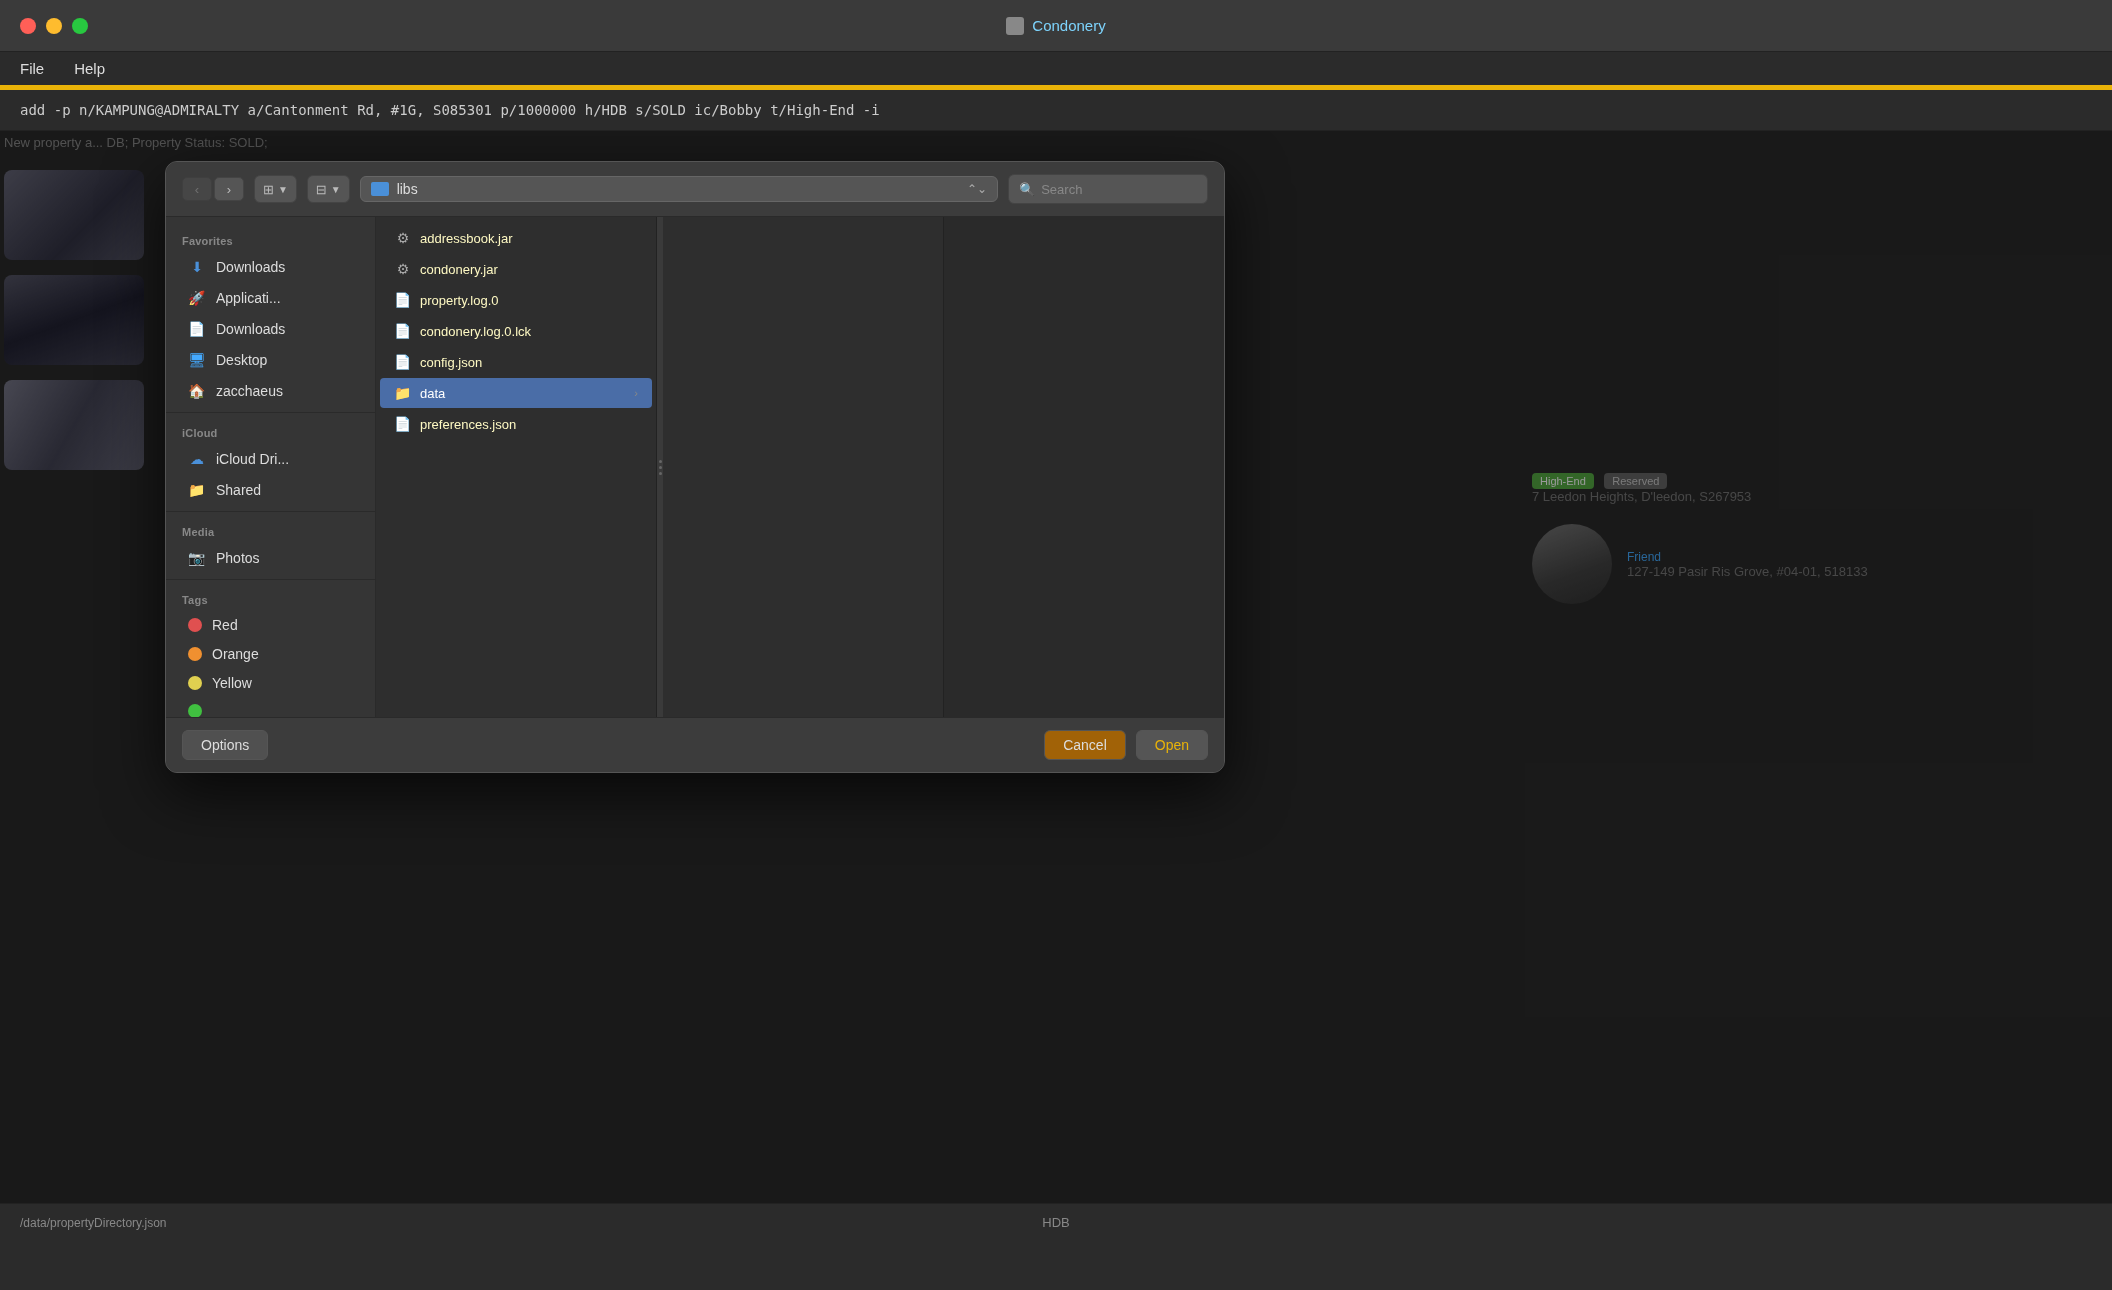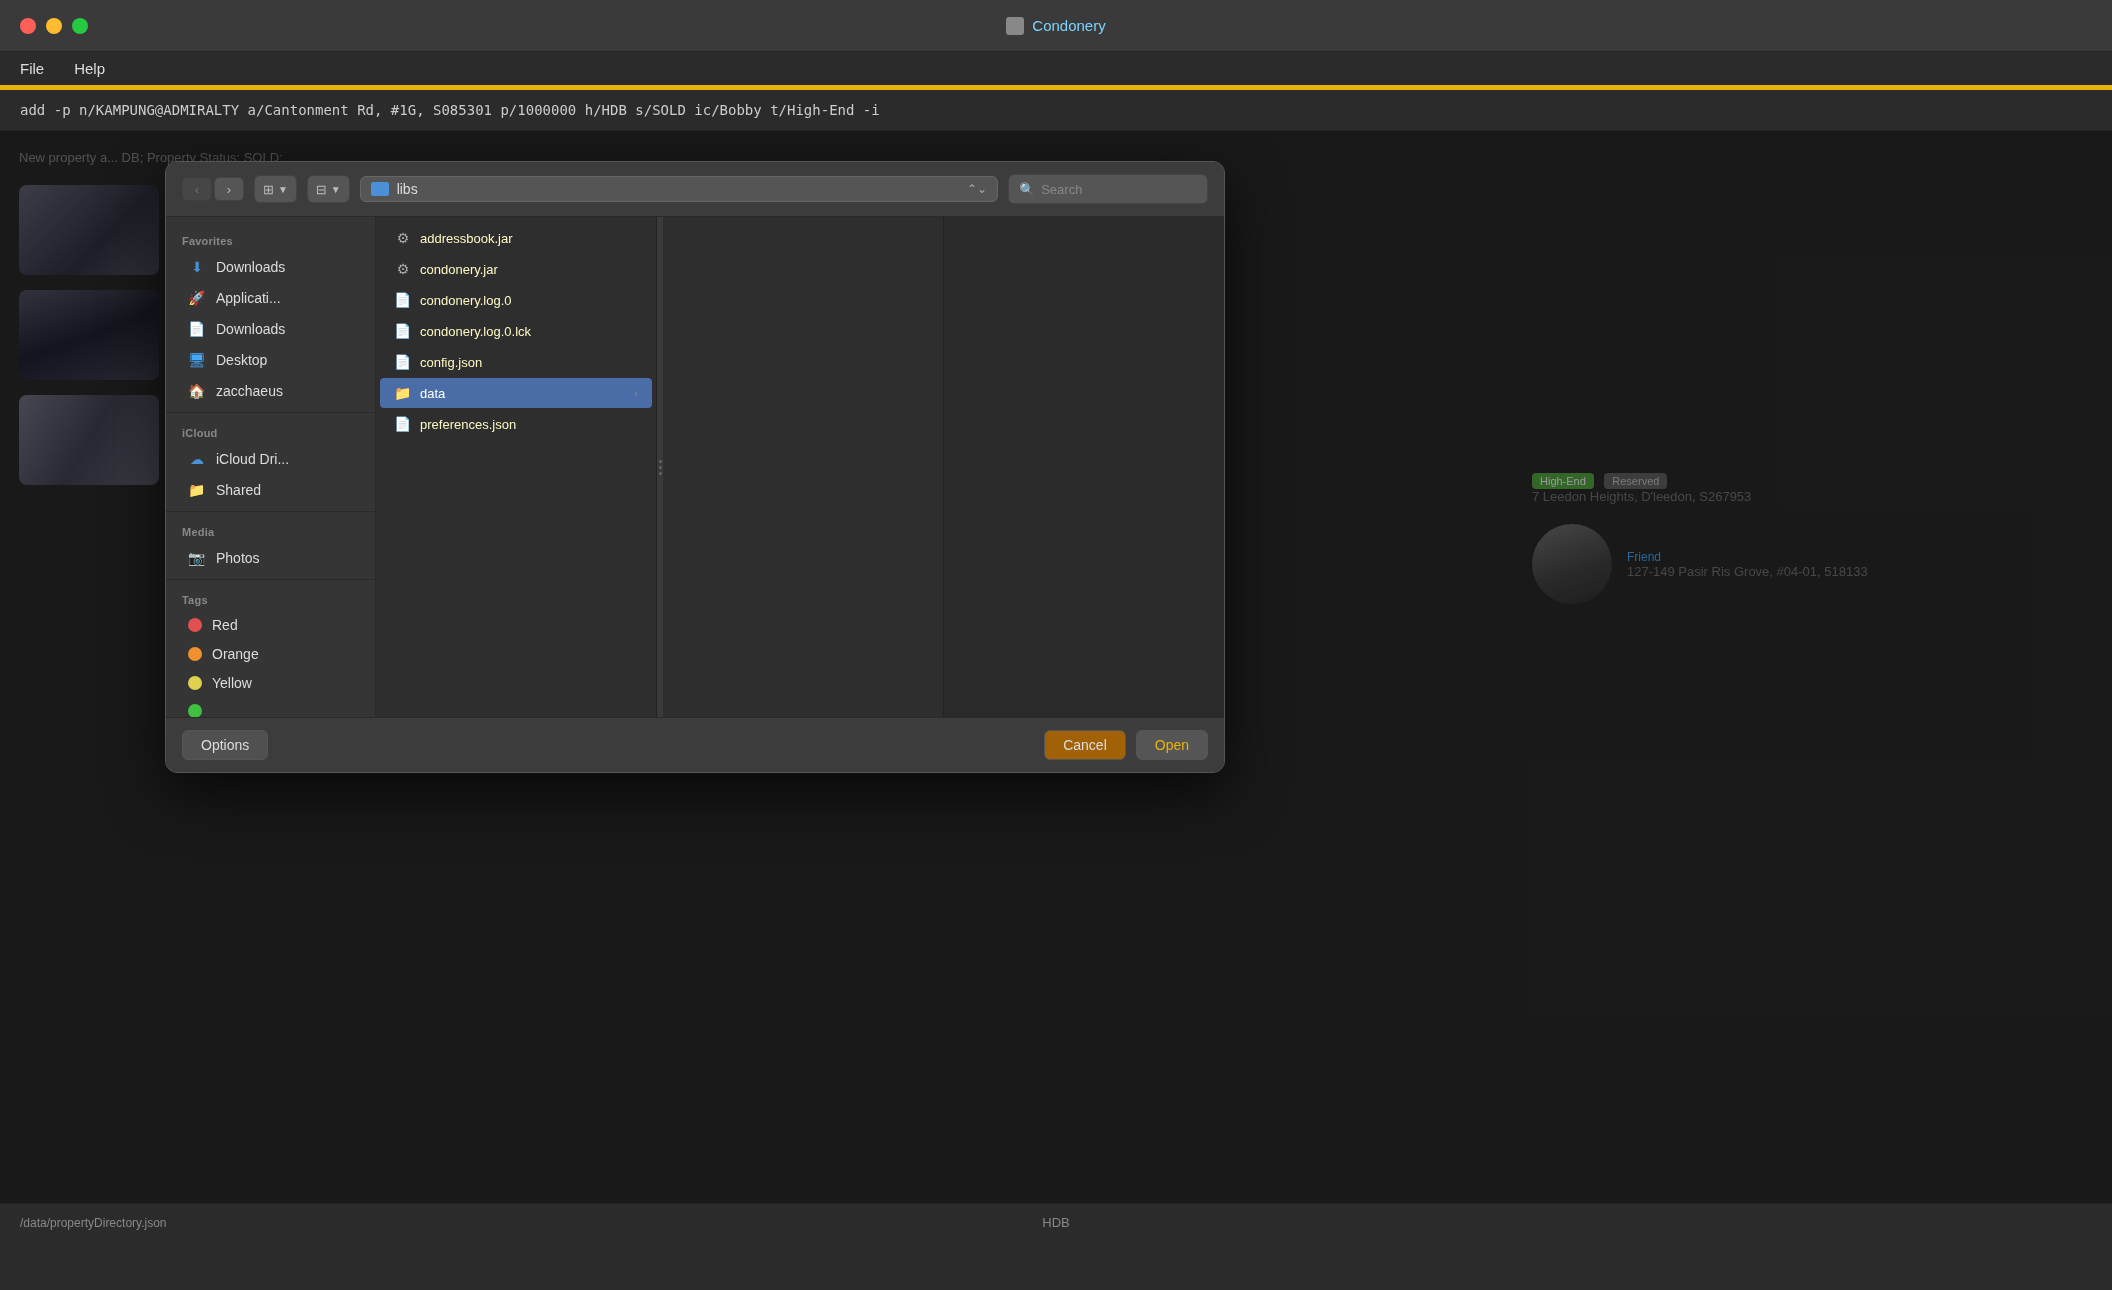--- a/index.html
+++ b/index.html
@@ -84,21 +84,21 @@
       height: calc(1290px - 52px - 38px - 52px - 38px);
       position: relative;
       background: #2b2b2b;
       overflow: hidden;
     }
 
     
     .bg-content {
       position: absolute;
       top: 0; left: 0; right: 0; bottom: 0;
-      padding: 19px;
+      padding: 4px;
     }
     .bg-header {
       font-size: 13px;
       color: #888;
       margin-bottom: 15px;
     }
     .property-cards {
       display: flex;
       flex-direction: column;
       gap: 15px;
@@ -607,21 +607,21 @@
           <div class="file-item">
             <div class="file-item-icon" style="color:#aaa">⚙</div>
             <span class="file-item-name">addressbook.jar</span>
           </div>
           <div class="file-item">
             <div class="file-item-icon" style="color:#aaa">⚙</div>
             <span class="file-item-name">condonery.jar</span>
           </div>
           <div class="file-item">
             <div class="file-item-icon" style="color:#bbb">📄</div>
-            <span class="file-item-name">condonery.log.0</span>
+            <span class="file-item-name">property.log.0</span>
           </div>
           <div class="file-item">
             <div class="file-item-icon" style="color:#bbb">📄</div>
             <span class="file-item-name">condonery.log.0.lck</span>
           </div>
           <div class="file-item">
             <div class="file-item-icon" style="color:#bbb">📄</div>
             <span class="file-item-name">config.json</span>
           </div>
           <div class="file-item selected">

